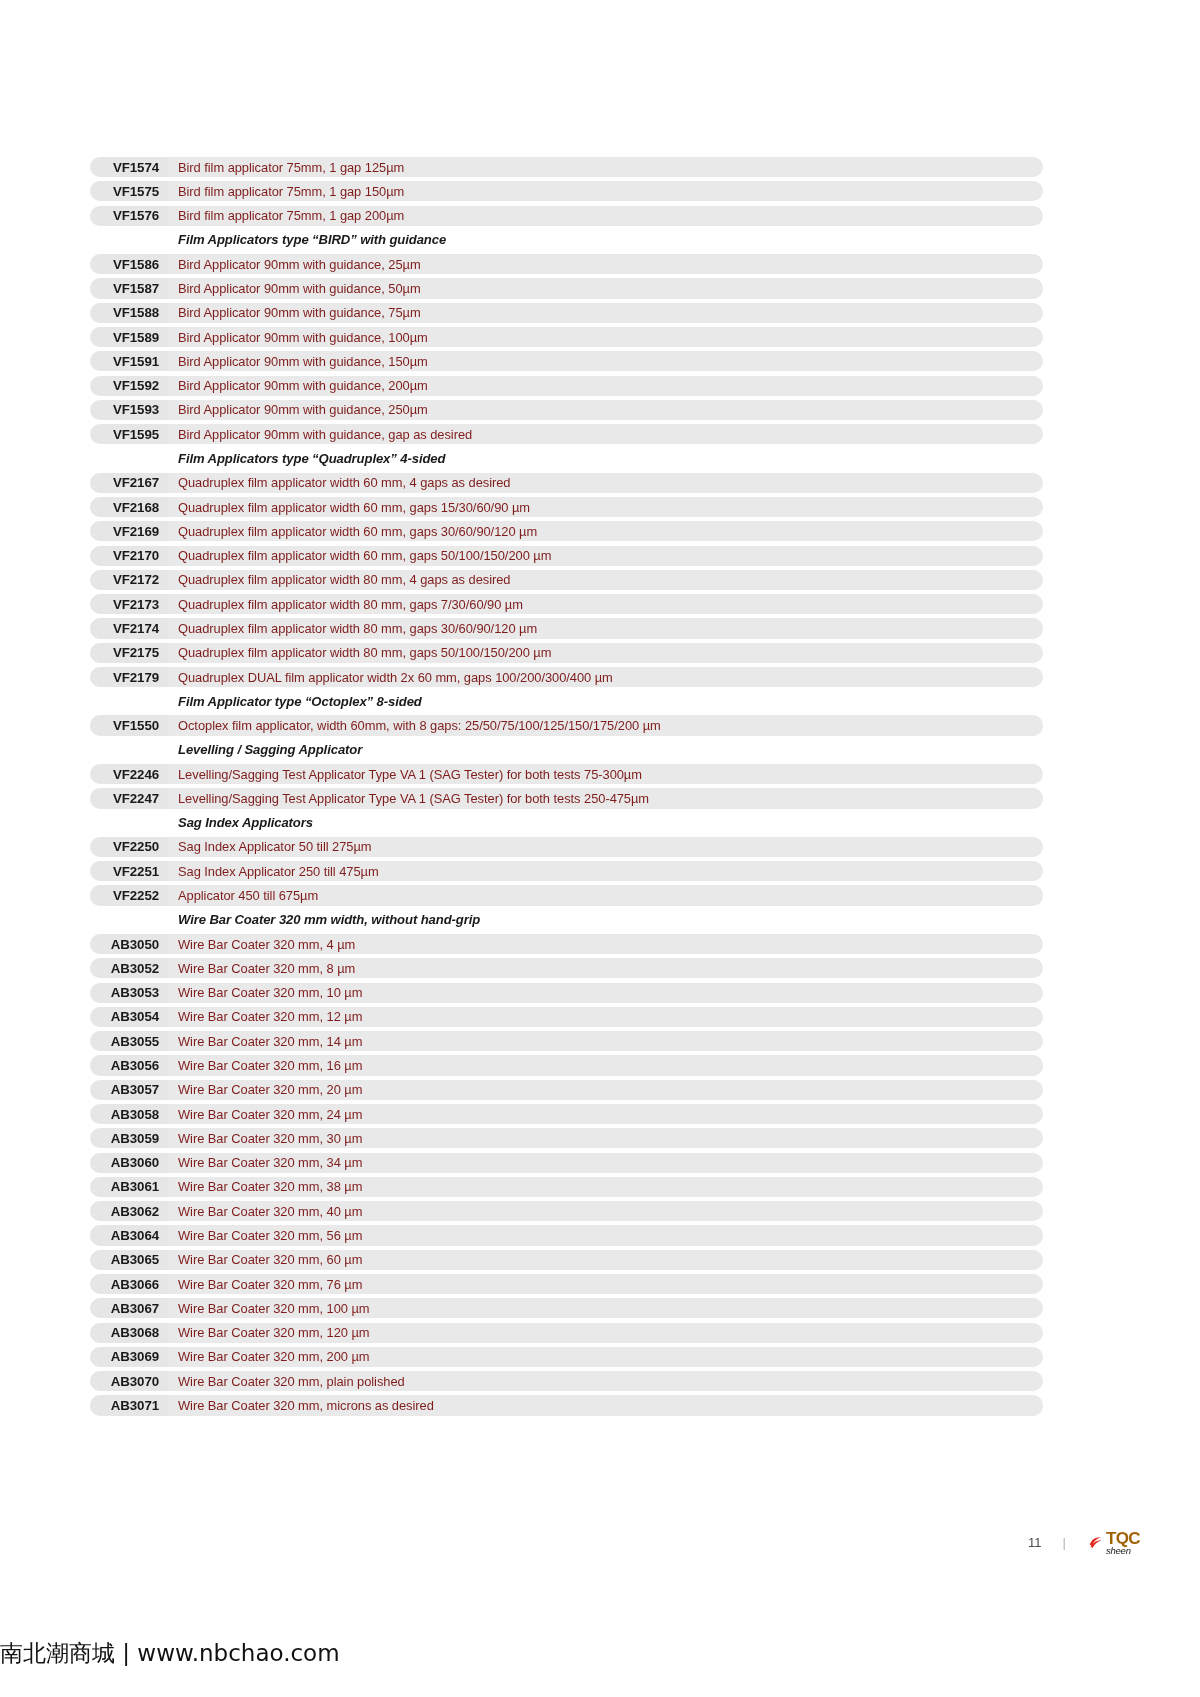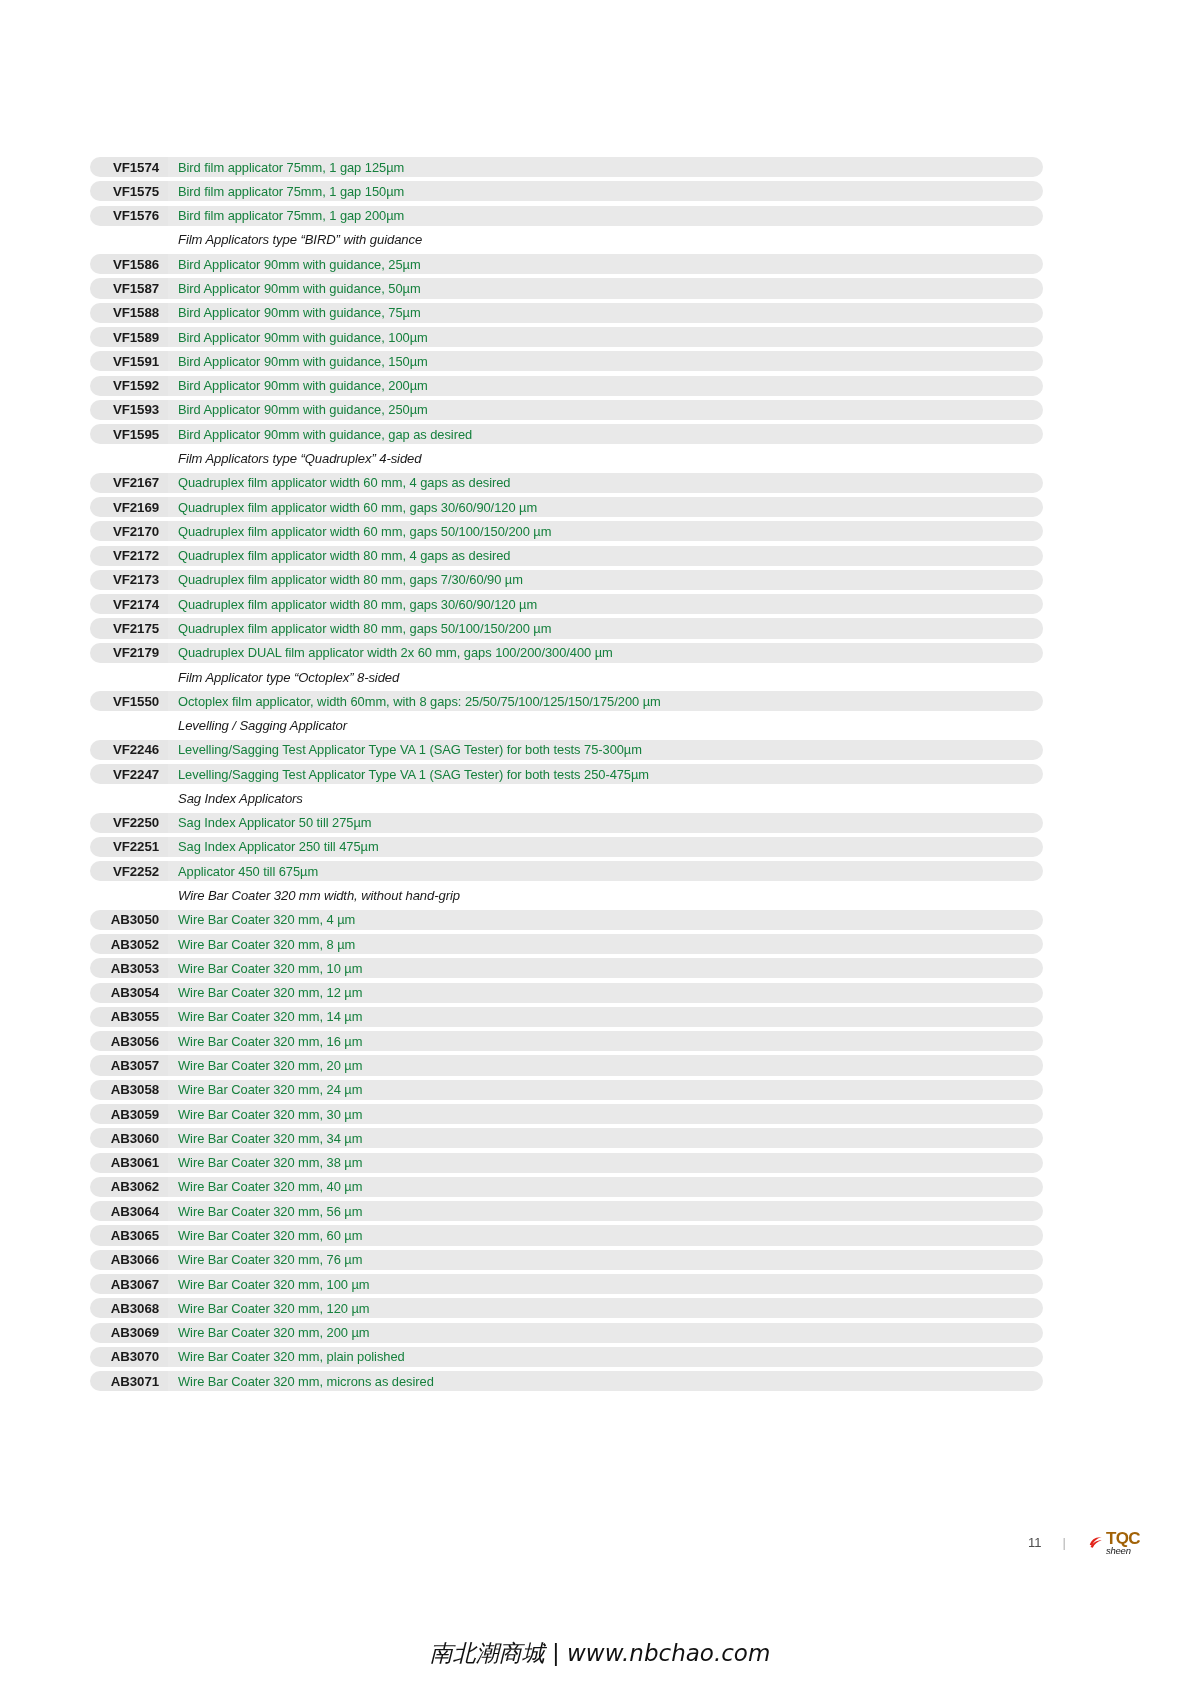--- a/index.html
+++ b/index.html
@@ -50,42 +50,42 @@
   }
   .row.item .desc-cell {
     flex: 1 1 auto;
     background: #e9e9e9;
     border-radius: 0 10px 10px 0;
     display: flex;
     align-items: center;
     padding-left: 10px;
     box-sizing: border-box;
     font-size: 12.9px;
-    color: #15803d;
+    color: #7f1d1d;
     white-space: nowrap;
     letter-spacing: -0.05px;
   }
   .row.header {
     background: transparent;
   }
   .row.header .code-cell {
     width: 78px;
     flex: 0 0 78px;
     background: transparent;
   }
   .row.header .desc-cell {
     flex: 1 1 auto;
     background: transparent;
     display: flex;
     align-items: center;
     padding-left: 10px;
     box-sizing: border-box;
     font-size: 13.1px;
     font-style: italic;
-    font-weight: normal;
+    font-weight: bold;
     color: #1a1a1a;
     white-space: nowrap;
     letter-spacing: -0.1px;
   }
   #page-footer {
     position: absolute;
     right: 60px;
     bottom: 142px;
     display: flex;
     align-items: center;
@@ -127,25 +127,23 @@
     font-style: italic;
     color: #1a1a1a;
     letter-spacing: -0.2px;
     margin-top: -1px;
   }
   #watermark {
     position: absolute;
     left: 0;
     bottom: 28px;
     width: 1200px;
-    text-align: center;
     font-size: 23px;
     color: #111111;
     font-family: "DejaVu Sans", sans-serif;
-    font-style: italic;
   }
 </style>
 </head>
 <body>
 
 <div id="page">
 
   <div id="catalog-table">
       <div class="row item">
         <div class="code-cell">VF1574</div>
@@ -195,20 +193,24 @@
         <div class="code-cell">VF1595</div>
         <div class="desc-cell">Bird Applicator 90mm with guidance, gap as desired</div>
       </div>
       <div class="row header">
         <div class="code-cell"></div>
         <div class="desc-cell">Film Applicators type “Quadruplex” 4-sided</div>
       </div>
       <div class="row item">
         <div class="code-cell">VF2167</div>
         <div class="desc-cell">Quadruplex film applicator width 60 mm, 4 gaps as desired</div>
+      </div>
+      <div class="row item">
+        <div class="code-cell">VF2168</div>
+        <div class="desc-cell">Quadruplex film applicator width 60 mm, gaps 15/30/60/90 µm</div>
       </div>
       <div class="row item">
         <div class="code-cell">VF2169</div>
         <div class="desc-cell">Quadruplex film applicator width 60 mm, gaps 30/60/90/120 µm</div>
       </div>
       <div class="row item">
         <div class="code-cell">VF2170</div>
         <div class="desc-cell">Quadruplex film applicator width 60 mm, gaps 50/100/150/200 µm</div>
       </div>
       <div class="row item">

